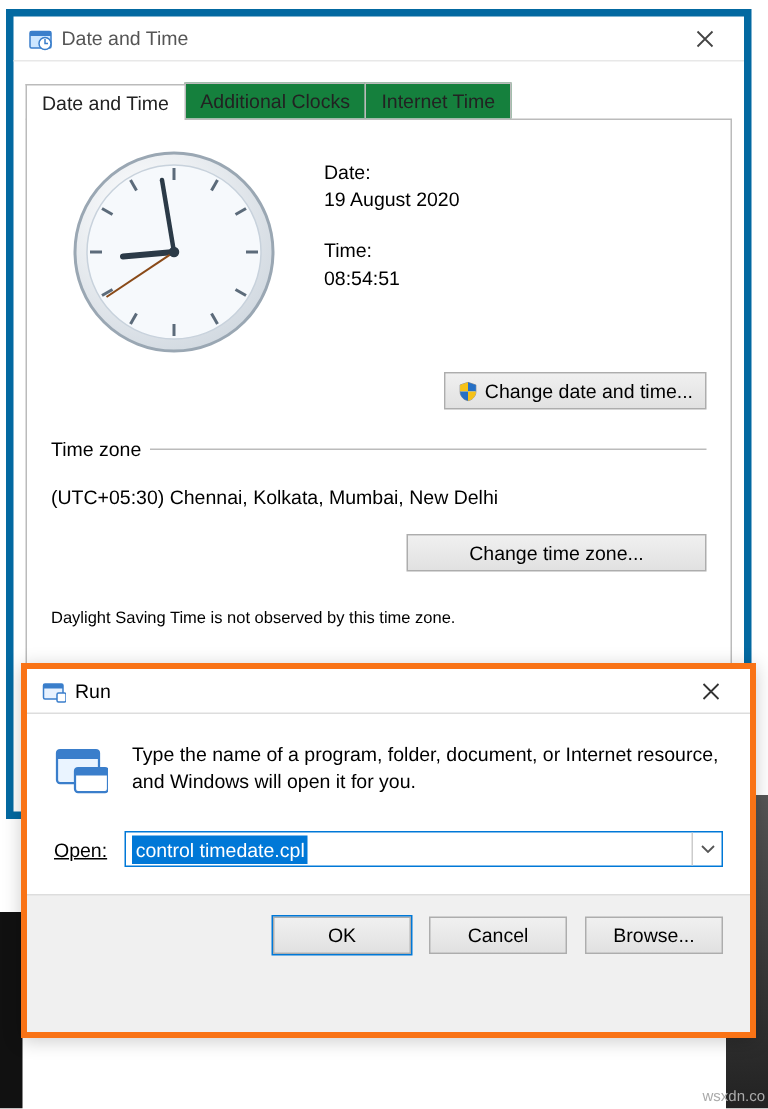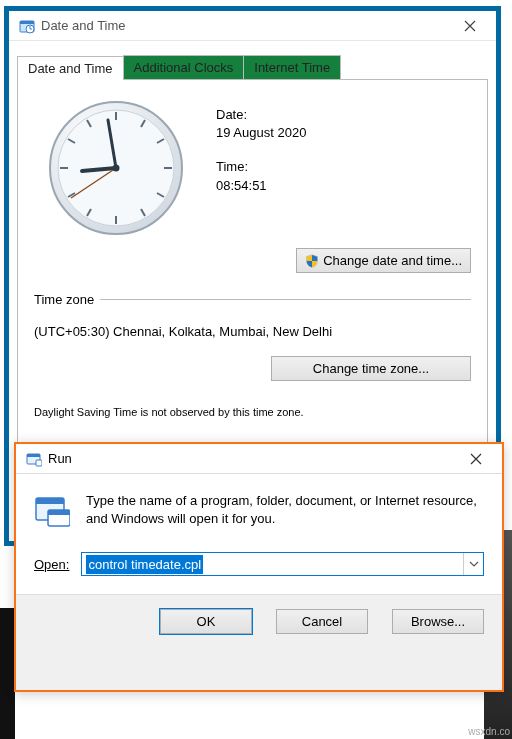--- a/index.html
+++ b/index.html
@@ -129,21 +129,21 @@
   }
   .dst-text {
     position: absolute;
     left: 16px; top: 326px;
     font-size: 11px;
   }
   
   .run-window {
     left: 14px; top: 442px;
     width: 490px; height: 250px;
-    border: 2px solid #f97316;
+    border: 4px solid #f97316;
     box-shadow: 0 2px 12px rgba(0,0,0,0.2);
     background: #f0f0f0;
   }
   .run-titlebar {
     display: flex; align-items:center;
     height: 30px;
     padding: 0 4px 0 10px;
     background: #fff;
     border-bottom: 1px solid #ddd;
   }
@@ -179,21 +179,21 @@
   .combo .chev {
     width: 20px;
     display:flex; align-items:center; justify-content:center;
     color:#555;
     border-left: 1px solid #ccc;
   }
   .run-buttons {
     background: #f0f0f0;
     border-top: 1px solid #ddd;
     padding: 14px 18px;
-    display: flex; gap: 24px;
+    display: flex; gap: 12px;
     justify-content: flex-end;
   }
   .run-buttons .winbtn { width: 92px; justify-content:center; }
   .run-buttons .winbtn.ok { outline: 1px solid #0078d7; }
   .bg-dark-left { position:absolute; left:0; top:608px; width:15px; height:131px; background:#111; }
   .bg-dark-right { position:absolute; right:0; top:530px; width:28px; height:209px; background:linear-gradient(#555,#222); }
   .watermark { position:absolute; right:2px; bottom:2px; font-size:10px; color:#aaa; }
 </style>
 </head>
 <body>

